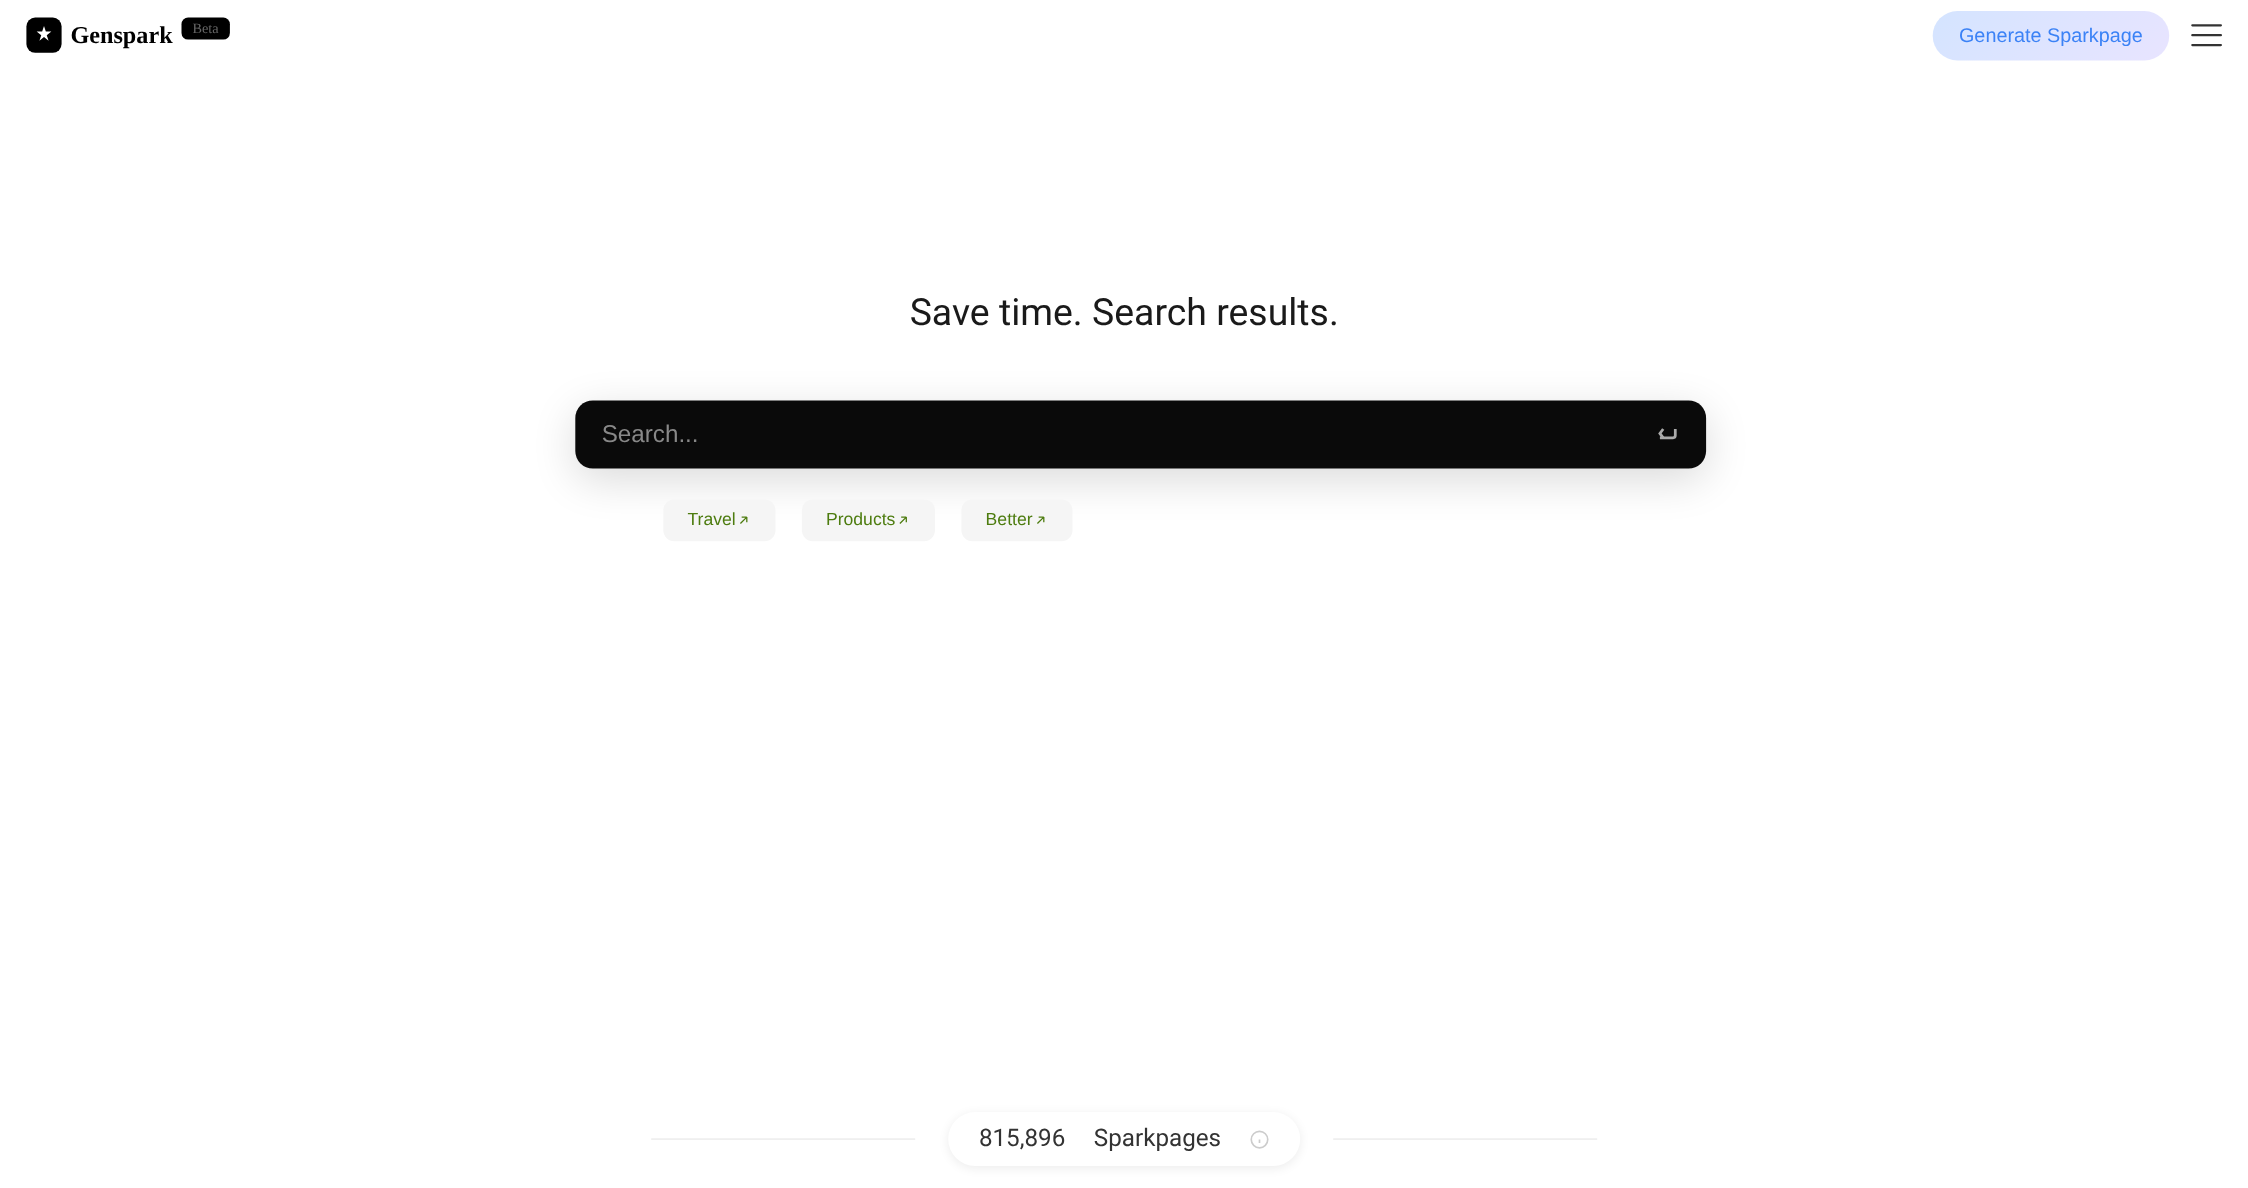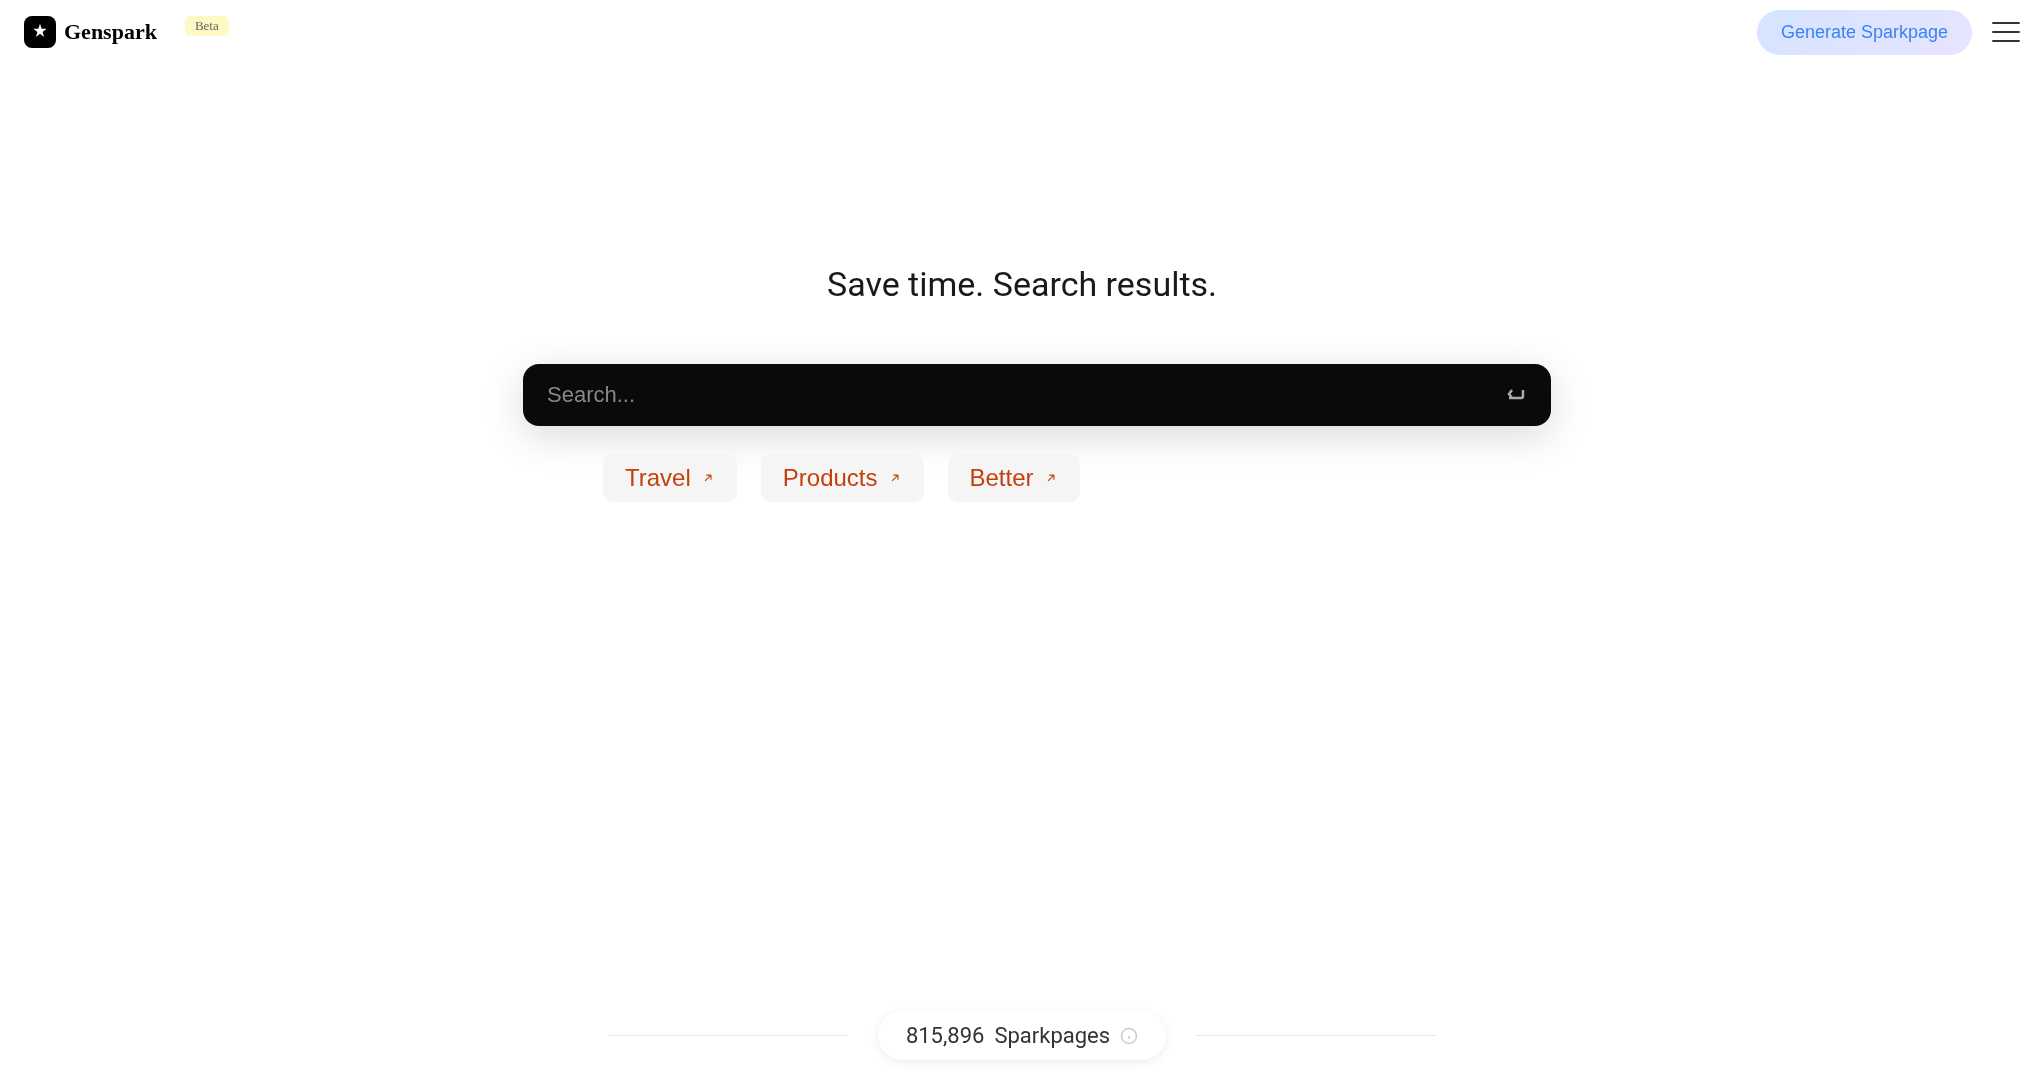--- a/index.html
+++ b/index.html
@@ -46,26 +46,26 @@
       height: 20px;
     }
     
     .logo-text {
       font-size: 22px;
       font-weight: 600;
       color: #000;
     }
     
     .beta-badge {
-      background-color: #fef9c3;
+      background-color: #000000;
       color: #666;
       font-size: 13px;
       padding: 2px 10px;
       border-radius: 6px;
-      margin-left: 20px;
+      margin-left: 0;
       position: relative;
       top: -6px;
     }
     
     .header-right {
       display: flex;
       align-items: center;
       gap: 20px;
     }
     
@@ -145,30 +145,29 @@
       display: flex;
       gap: 24px;
       justify-content: flex-start;
       width: 900px;
       padding-left: 16px;
       margin-left: 30px;
     }
     
     .category-button {
       background-color: #f5f5f5;
-      color: #c2410c;
+      color: #4d7c0f;
       border: none;
       padding: 10px 22px;
       border-radius: 10px;
-      font-size: 24px;
+      font-size: 16px;
       font-weight: 400;
       cursor: pointer;
       display: flex;
       align-items: center;
-      gap: 10px;
     }
     
     .arrow-icon {
       width: 14px;
       height: 14px;
     }
     
     .footer {
       position: absolute;
       bottom: 20px;
@@ -182,21 +181,21 @@
     
     .divider-line {
       width: 240px;
       height: 1px;
       background-color: #e5e5e5;
     }
     
     .sparkpages-badge {
       display: flex;
       align-items: center;
-      gap: 10px;
+      gap: 26px;
       padding: 12px 28px;
       border-radius: 28px;
       box-shadow: 0 2px 10px rgba(0,0,0,0.08);
       font-size: 22px;
       color: #333;
     }
     
     .sparkpages-count {
       font-weight: 400;
     }

